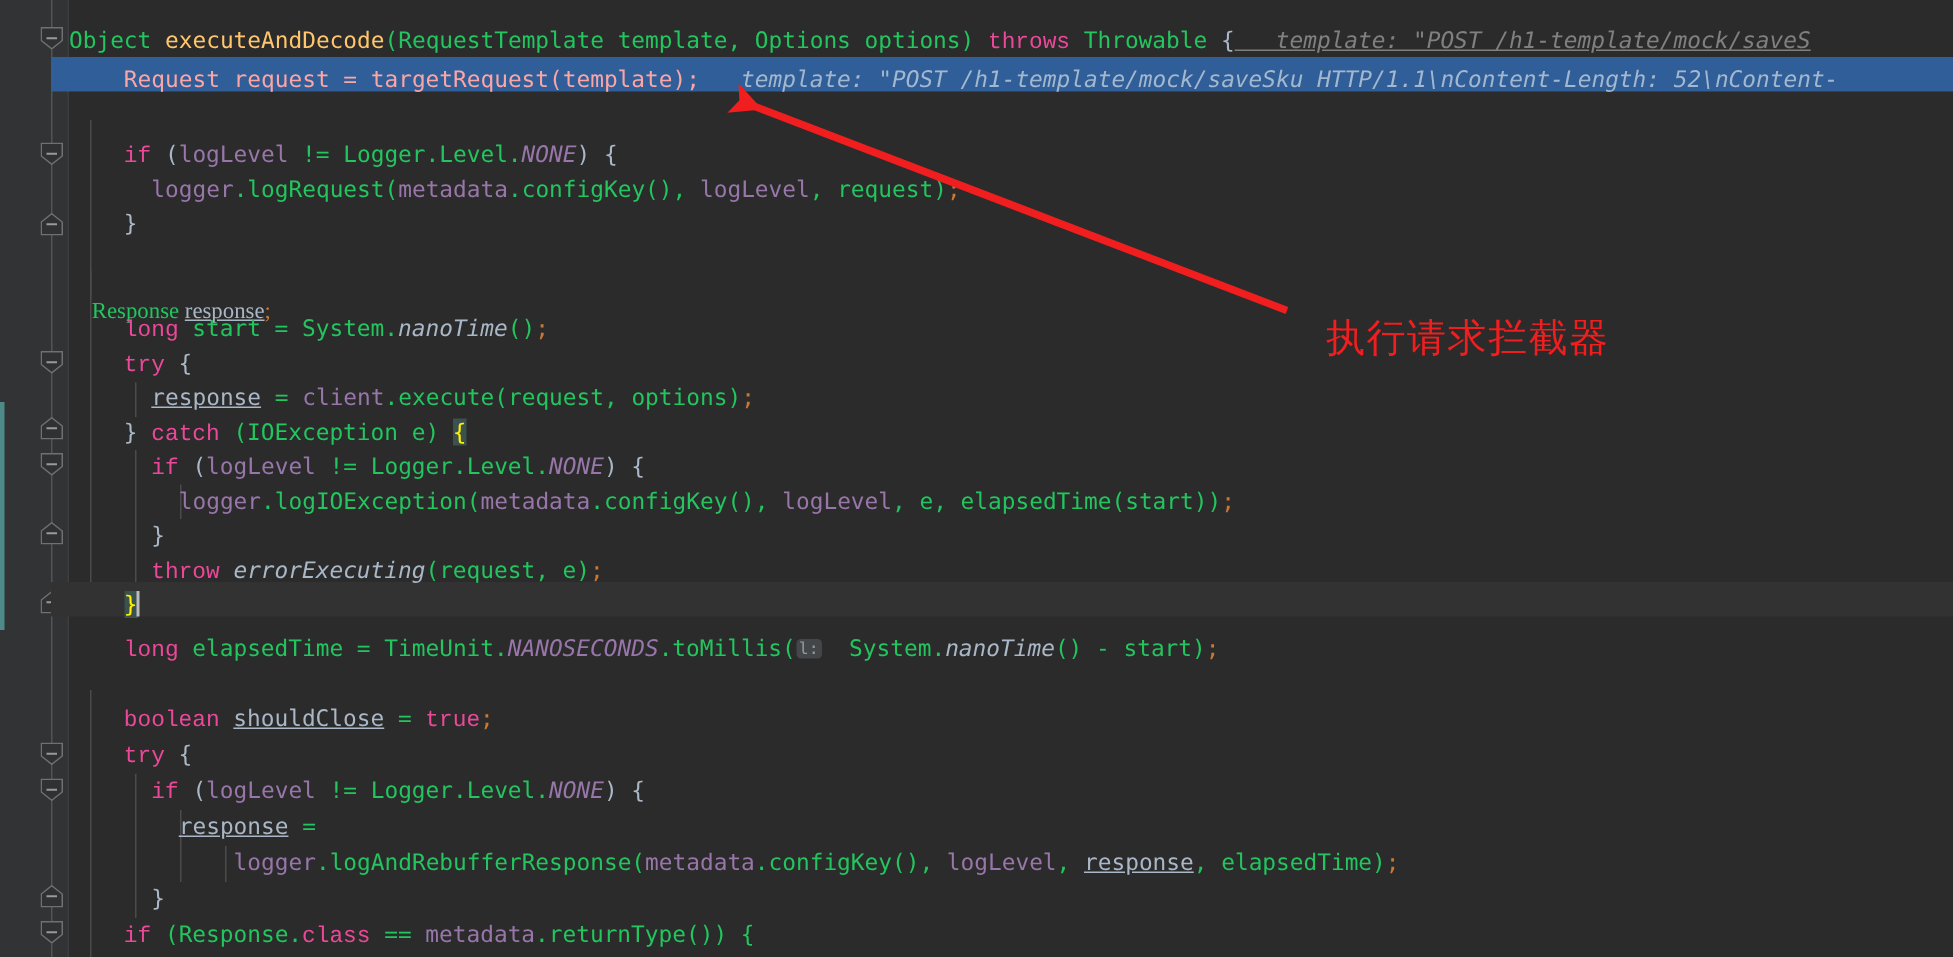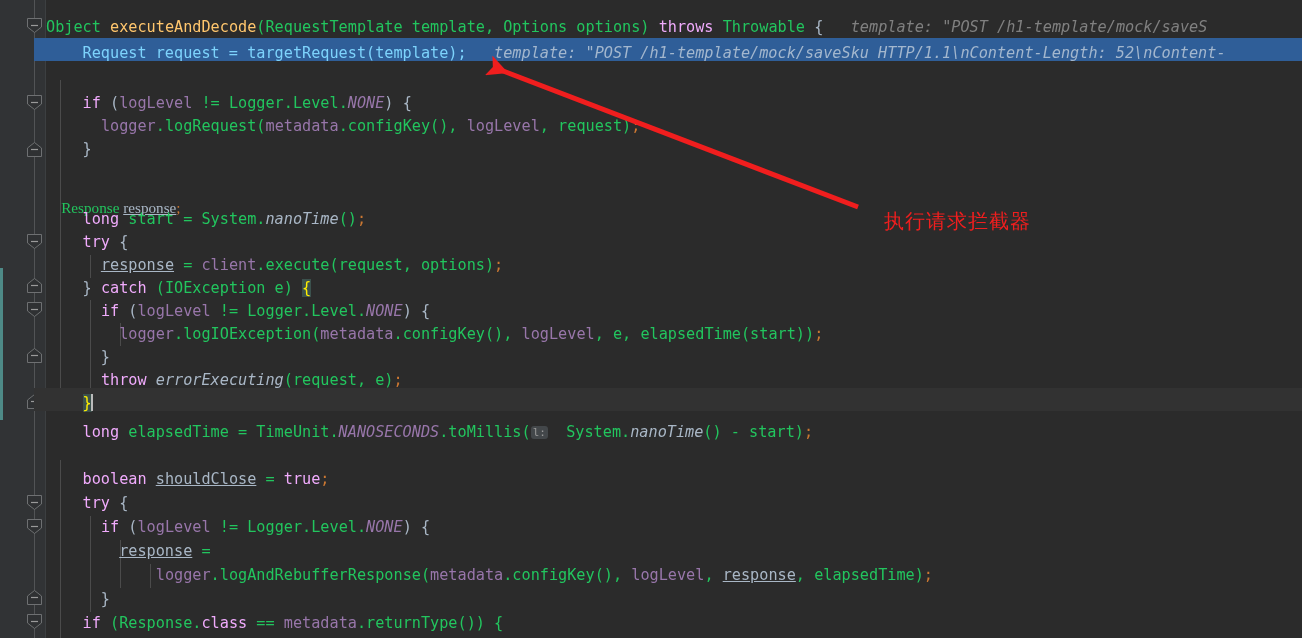--- a/index.html
+++ b/index.html
@@ -93,33 +93,33 @@
   }
 
   
   .indent-guide {
     position: absolute;
     width: 1px;
     background: #4B4B4B;
   }
 
   
-  .kw        { color: #f0abfc; }
+  .kw        { color: #ec4899; font-family: Liberation Mono, monospace; }
   .type      { color: #22c55e; }
   .meth      { color: #FFC66D; }
   .field     { color: #9876AA; text-align: center; }
   .static-f  { color: #9876AA; font-style: italic; }
   .static-m  { color: #A9B7C6; font-style: italic; }
   .local-u   { color: #A9B7C6; text-decoration: underline; }
   .punc      { color: #A9B7C6; }
   .semi      { color: #CC7832; }
   .brace-hl  { color: #FFEF00; background: #3B514D; }
-  .hint      { color: #808080; font-style: italic; }
+  .hint      { color: #808080; font-style: italic; text-decoration: underline; }
   .sel-text  { color: #A3B7CE; font-style: italic; }
-  .sel-plain { color: #7dd3fc; }
+  .sel-plain { color: #fca5a5; }
 
   
   .inlay {
     display: inline-block;
     background: #43474A;
     color: #9A9A9A;
     border-radius: 3px;
     font-size: 11px;
     font-style: normal;
     padding: 0 2px;
@@ -142,21 +142,21 @@
   .arrow-svg {
     position: absolute;
     left: 0; top: 0;
     width: 1302px; height: 638px;
     pointer-events: none;
   }
   .annot-label {
     position: absolute;
     color: #F01E1E;
     font-family: "DejaVu Sans", "Liberation Sans", sans-serif;
-    font-size: 20px;
+    font-size: 26px;
     font-weight: 500;
     letter-spacing: 1px;
     white-space: nowrap;
   }
 
   
   .watermark {
     position: absolute;
     right: 10px;
     bottom: 4px;

